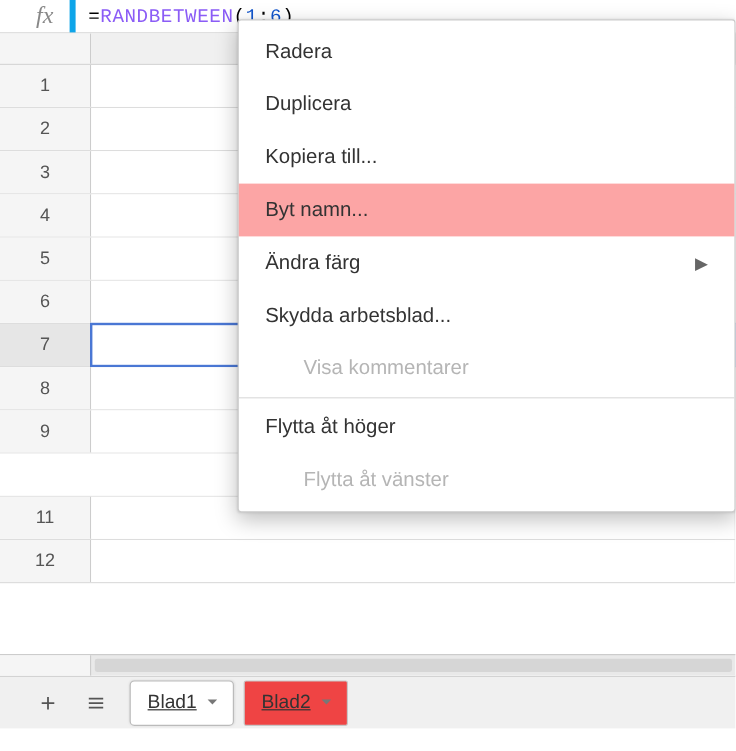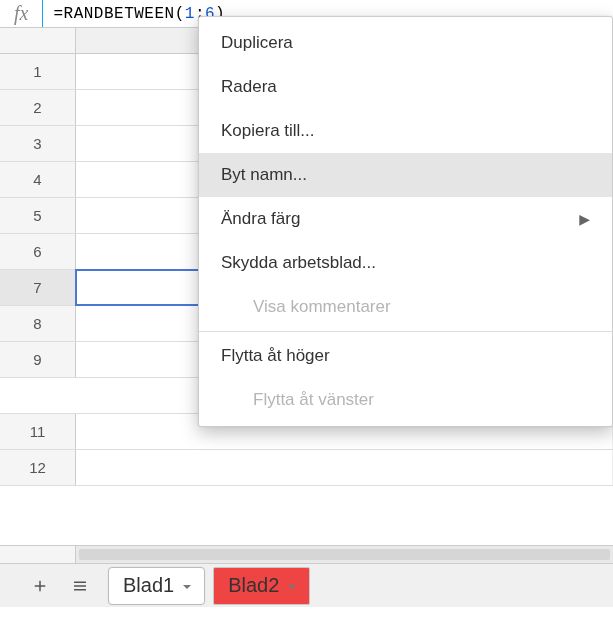--- a/index.html
+++ b/index.html
@@ -12,35 +12,36 @@
     height: 28px;
     border-bottom: 1px solid #ccc;
     background: #fff;
   }
   .fx-icon {
     font-style: italic;
     font-family: "Times New Roman", serif;
     font-size: 20px;
     color: #888;
     padding: 0 14px;
-    border-right: 1px solid #0ea5e9;
+    border-right: 5px solid #0ea5e9;
     height: 100%;
     display: flex;
     align-items: center;
+    margin-left: 16px;
   }
   .formula-input {
     padding-left: 10px;
     font-family: "Consolas", "Courier New", monospace;
     font-size: 16px;
     letter-spacing: 0.5px;
     display: flex;
     align-items: center;
   }
   .formula-input .eq { color:#000; }
-  .formula-input .fn { color:#000000; }
+  .formula-input .fn { color:#8b5cf6; }
   .formula-input .paren{ color:#000; }
   .formula-input .num1 { color:#1155cc; }
   .formula-input .sep  { color:#000; }
   .formula-input .num2 { color:#1155cc; }
 
   
   .sheet {
     display: flex;
     flex-direction: column;
     height: 535px;
@@ -123,23 +124,24 @@
     display: flex; align-items:center; justify-content:center;
     color:#555;
   }
   .tab-btn svg { width:18px; height:18px; fill:#555; }
   .sheet-tab {
     display: flex;
     align-items: center;
     height: 38px;
     padding: 0 12px 0 14px;
     margin-left: 8px;
-    font-size: 20px;
+    font-size: 16px;
     color:#333;
     gap:8px;
+    text-decoration:underline;
   }
   .sheet-tab.active {
     background:#fff;
     border:1px solid #bbb;
     border-radius:4px;
     box-shadow: 0 0 2px rgba(0,0,0,0.08);
   }
   .sheet-tab.inactive {
     background:#ef4444;
     border:1px solid #c7c7c7;
@@ -160,21 +162,21 @@
     padding: 4px 0;
     font-size: 17px;
     color:#333;
   }
   .menu-item {
     padding: 12px 22px;
     display: flex;
     align-items: center;
     justify-content: space-between;
   }
-  .menu-item.hover { background:#e5e5e5; }
+  .menu-item.hover { background:#fca5a5; }
   .menu-item.disabled { color:#b5b5b5;margin-left:32px; }
   .menu-sep {
     height: 1px;
     background: #ddd;
     margin: 2px 0;
   }
   .submenu-arrow { color:#666; font-size:14px;}
 </style>
 </head>
 <body>
@@ -276,24 +278,24 @@
     <span class="drop">
       <svg viewBox="0 0 10 10">
           <path d="M1 3l4 4 4-4z"></path>
         </svg>
     </span>
   </div>
 </div>
 
 <div class="context-menu" id="ctx-menu">
     <div class="menu-item">
+      <span>Radera</span>
+    </div>
+    <div class="menu-item">
       <span>Duplicera</span>
-    </div>
-    <div class="menu-item">
-      <span>Radera</span>
     </div>
     <div class="menu-item">
       <span>Kopiera till...</span>
     </div>
     <div class="menu-item hover">
       <span>Byt namn...</span>
     </div>
     <div class="menu-item">
       <span>Ändra färg</span>
       <span class="submenu-arrow">▶</span>

